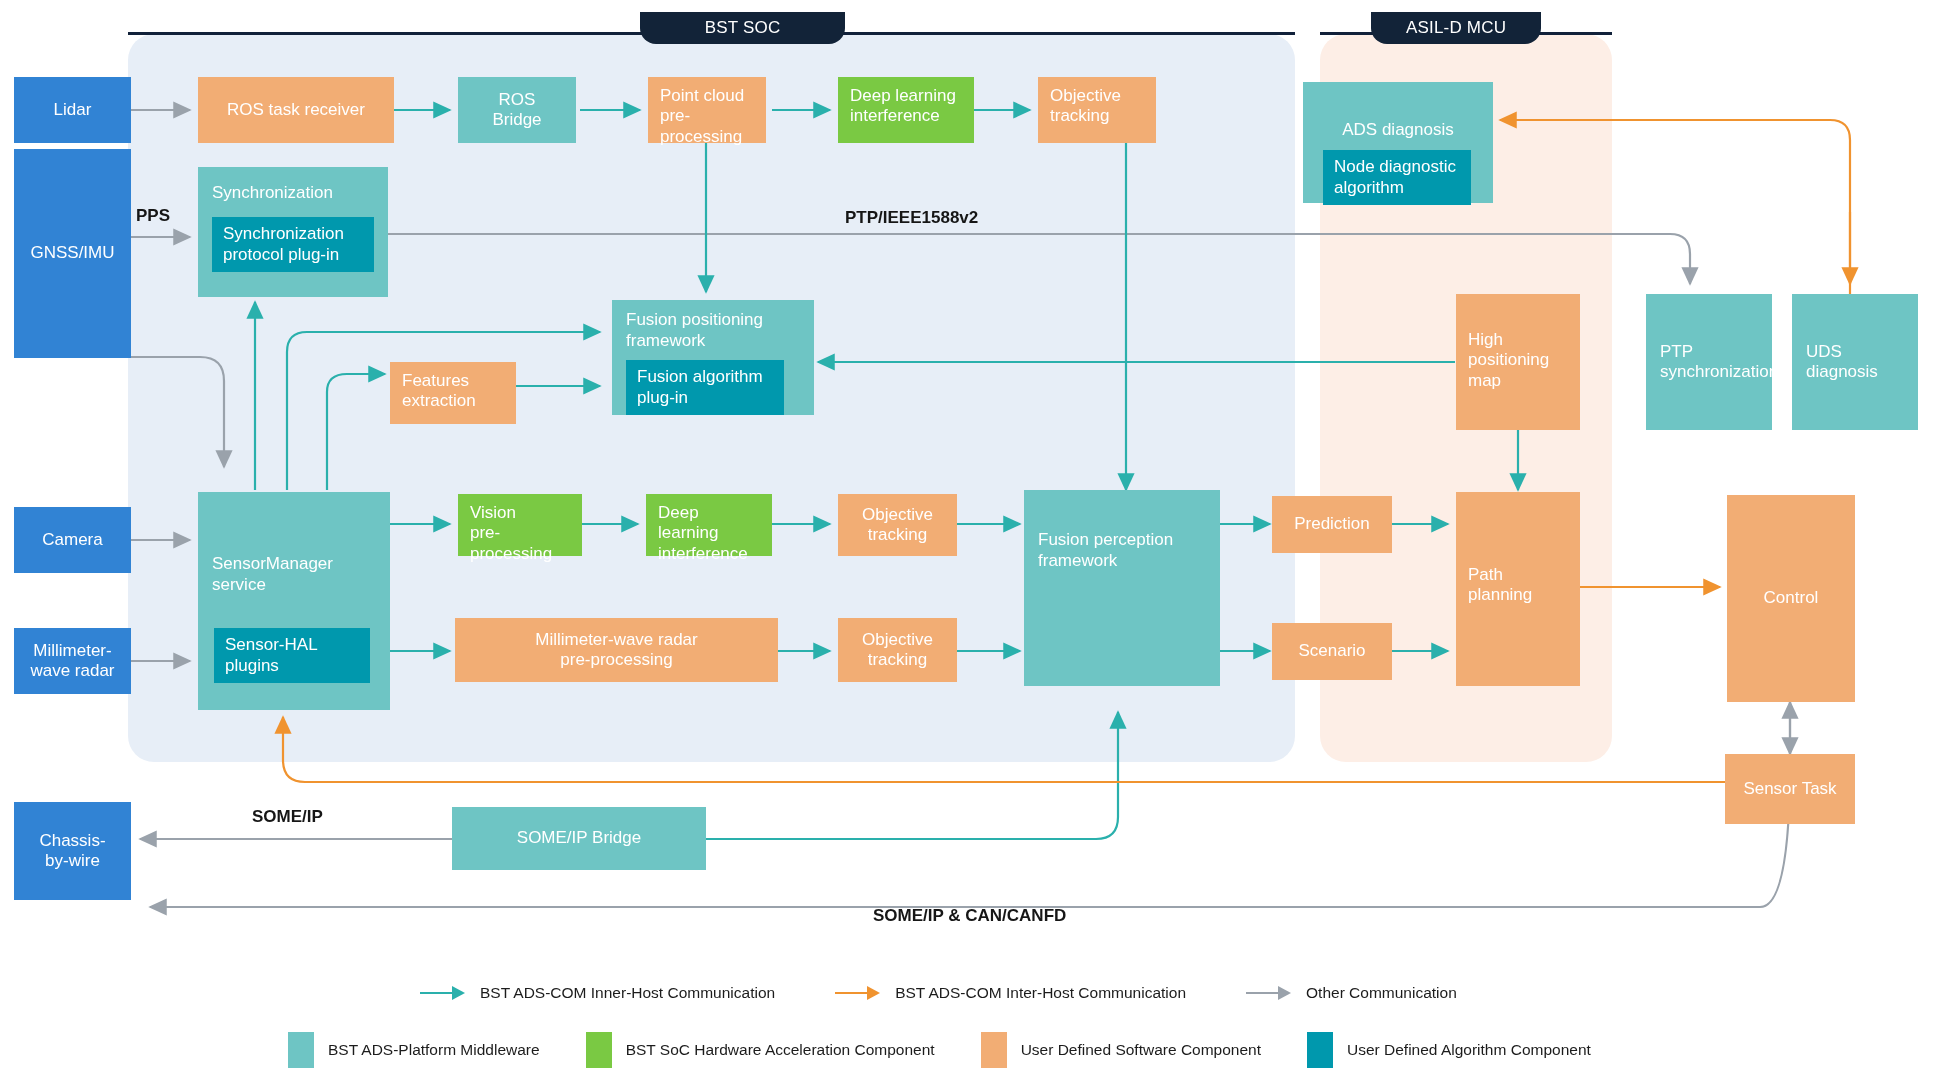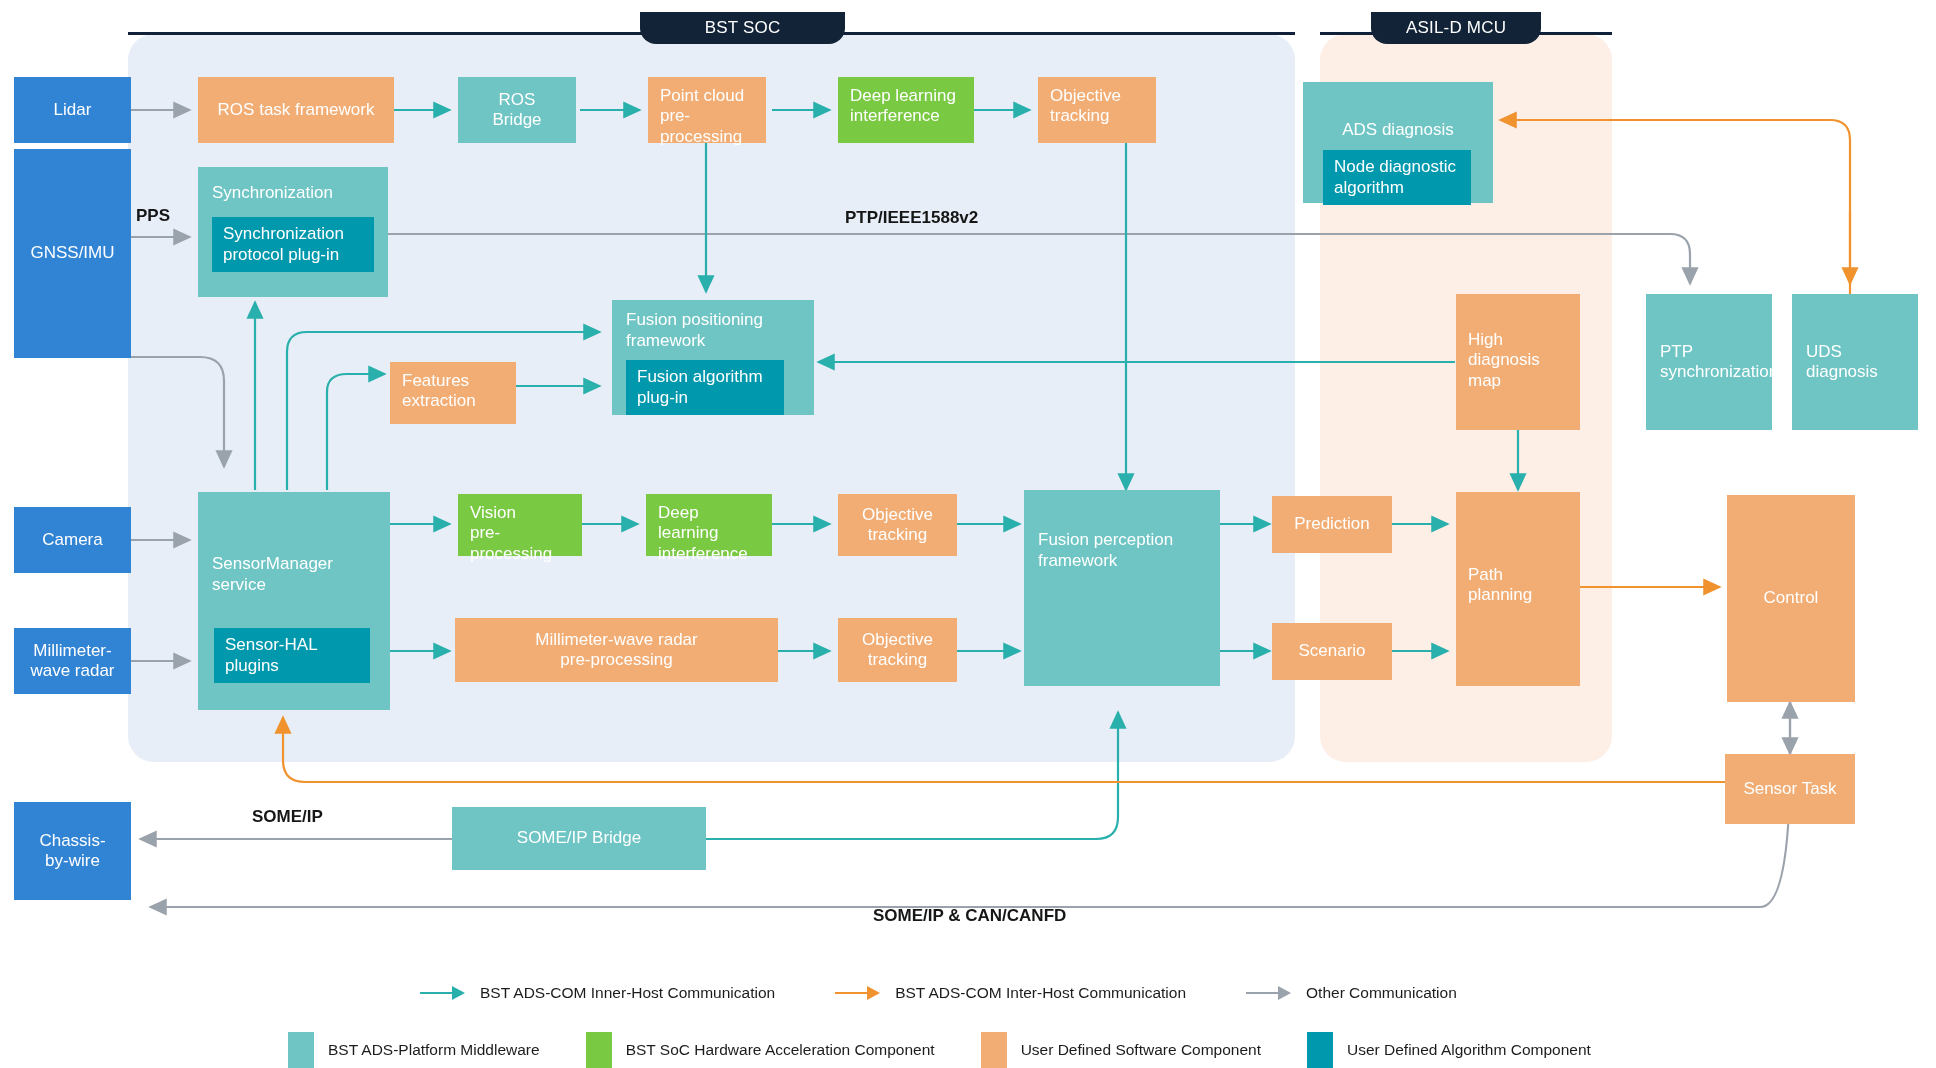--- a/index.html
+++ b/index.html
@@ -163,21 +163,21 @@
     <span class="lbl">Millimeter-
 wave radar</span>
   </div>
 
   <div class="box c-sensor tc" style="left:14px;top:790px;width:117px;height:98px;white-space:pre-line;">
     <span class="lbl">Chassis-
 by-wire</span>
   </div>
 
   <div class="box c-sw tc" style="left:198px;top:65px;width:196px;height:66px;">
-    <span class="lbl">ROS task framework</span>
+    <span class="lbl">ROS task receiver</span>
   </div>
 
   <div class="box c-mid tc" style="left:458px;top:65px;width:118px;height:66px;">
     <span class="lbl">ROS Bridge</span>
   </div>
 
   <div class="box c-sw tl" style="left:648px;top:65px;width:118px;height:66px;white-space:pre-line;">
     <span class="lbl">Point cloud
 pre-processing</span>
   </div>
@@ -211,21 +211,21 @@
 plug-in</span>
   </div>
 
   <div class="box c-sw tl" style="left:390px;top:350px;width:126px;height:62px;white-space:pre-line;">
     <span class="lbl">Features
 extraction</span>
   </div>
 
   <div class="box c-sw tl" style="left:1456px;top:282px;width:124px;height:136px;white-space:pre-line;padding-top:36px;">
     <span class="lbl">High
-diagnosis
+positioning
 map</span>
   </div>
 
   <div class="comp" style="left:198px;top:480px;width:192px;height:218px;">
     <span class="ctitle" style="top:62px;white-space:pre-line;">SensorManager
 service</span>
     <span class="cchip" style="left:16px;top:136px;width:156px;white-space:pre-line;">Sensor-HAL
 plugins</span>
   </div>
 

